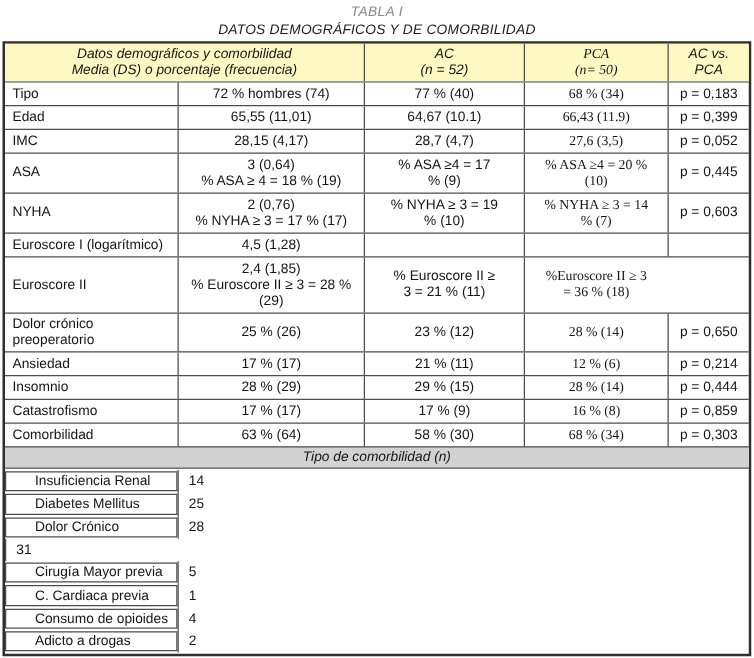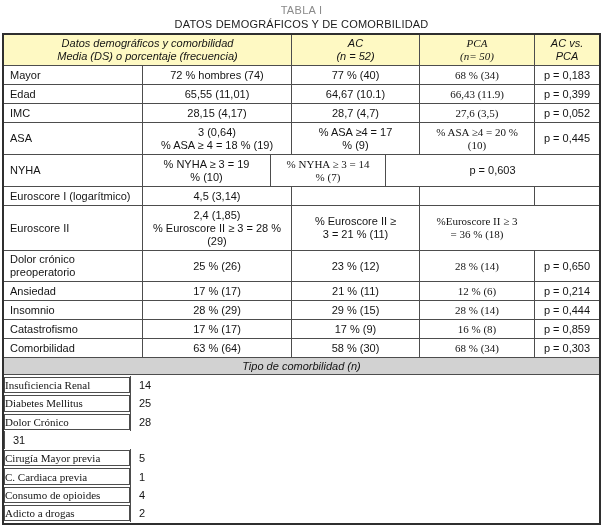--- a/index.html
+++ b/index.html
@@ -6,21 +6,21 @@
   html, body { background: #ffffff; }
   body {
     width: 603px; height: 526px;
     font-family: "Liberation Sans", "DejaVu Sans", sans-serif;
     color: #141414;
     overflow: hidden;
   }
   .page { position: relative; width: 603px; height: 526px; }
 
   
-  .titles { text-align: center; padding-top: 3px; line-height: 14px; }
+  .titles { text-align: center; padding-top: 3px; line-height: 14px; font-style: italic; }
   .kicker { font-size: 11px; color: #8a8a8a; letter-spacing: 0.3px; }
   .title  { font-size: 11px; color: #1c1c1c; letter-spacing: 0.2px; }
 
   
   .table {
     position: absolute; left: 2px; top: 33px;
     width: 599px;
     border: 2px solid #2f2f2f;
     background: #ffffff;
   }
@@ -59,27 +59,26 @@
     min-height: 17px;
     display: flex; align-items: center; justify-content: center;
     font-size: 11px; font-style: italic;
     background: #d2d2d2;
   }
 
   
   .bottom { padding-top: 1px; padding-bottom: 1px; }
   .brow { display: flex; height: 18.3px; }
   .blabel {
-    width: 126px;
+    width: 138px;
     border: 1px solid #4d4d4d;
     margin: 1px 0;
     display: flex; align-items: center;
-    font-size: 11px; padding-left: 0;
+    font-size: 11px; padding-left: 23px;
     background: #ffffff;
-    font-family: Liberation Serif, serif;
   }
   .bvalue {
     flex: 1;
     border-left: 1px solid #4d4d4d;
     display: flex; align-items: center;
     font-size: 11px; padding-left: 8px;
   }
 </style>
 </head>
 <body>
@@ -97,21 +96,21 @@
       <div class="td hdr-group gray italic center">Datos demográficos y comorbilidad
 Media (DS) o porcentaje (frecuencia)</div>
       <div class="td c-ac gray italic center">AC
 (n = 52)</div>
       <div class="td c-pca gray italic center">PCA
 (n= 50)</div>
       <div class="td c-p gray italic center">AC vs. PCA</div>
     </div>
 
     <div class="tr h19">
-      <div class="td c-label">Mayor</div>
+      <div class="td c-label">Tipo</div>
       <div class="td c-total center">72 % hombres (74)</div>
       <div class="td c-ac center">77 % (40)</div>
       <div class="td c-pca center">68 % (34)</div>
       <div class="td c-p center">p = 0,183</div>
     </div>
 
     <div class="tr h19">
       <div class="td c-label">Edad</div>
       <div class="td c-total center">65,55 (11,01)</div>
       <div class="td c-ac center">64,67 (10.1)</div>
@@ -133,30 +132,32 @@
 % ASA ≥ 4 = 18 % (19)</div>
       <div class="td c-ac center">% ASA ≥4 = 17
 % (9)</div>
       <div class="td c-pca center">% ASA ≥4 = 20 %
 (10)</div>
       <div class="td c-p center">p = 0,445</div>
     </div>
 
     <div class="tr h32">
       <div class="td c-label">NYHA</div>
+      <div class="td c-total center">2 (0,76)
+% NYHA ≥ 3 = 17 % (17)</div>
       <div class="td c-ac center">% NYHA ≥ 3 = 19
 % (10)</div>
       <div class="td c-pca center">% NYHA ≥ 3 = 14
 % (7)</div>
       <div class="td c-p center">p = 0,603</div>
     </div>
 
     <div class="tr h19">
       <div class="td c-label">Euroscore I (logarítmico)</div>
-      <div class="td c-total center">4,5 (3,14)</div>
+      <div class="td c-total center">4,5 (1,28)</div>
       <div class="td c-ac center"></div>
       <div class="td c-pca center"></div>
       <div class="td c-p center"></div>
     </div>
 
     <div class="tr h45">
       <div class="td c-label">Euroscore II</div>
       <div class="td c-total center">2,4 (1,85)
 % Euroscore II ≥ 3 = 28 %
 (29)</div>

